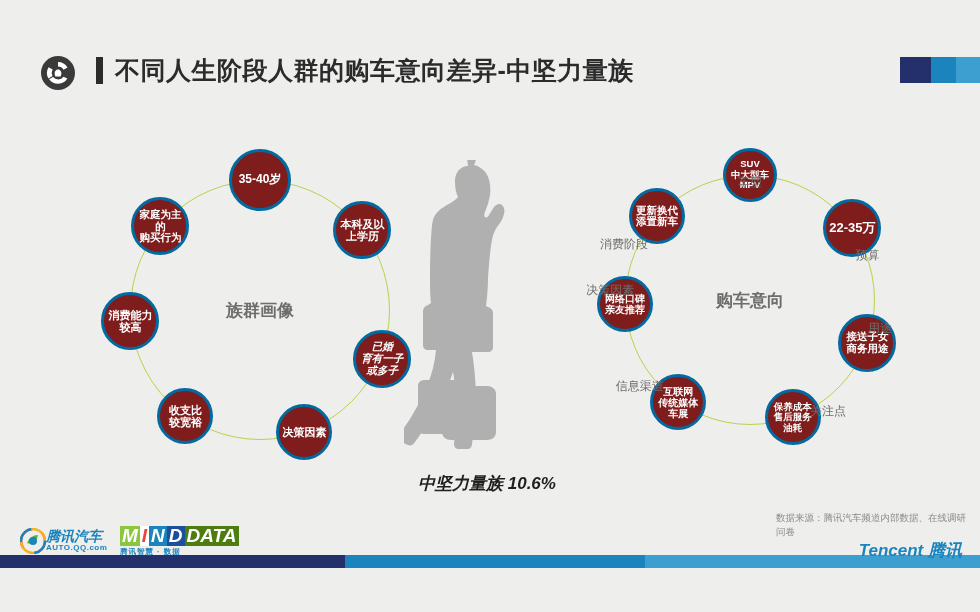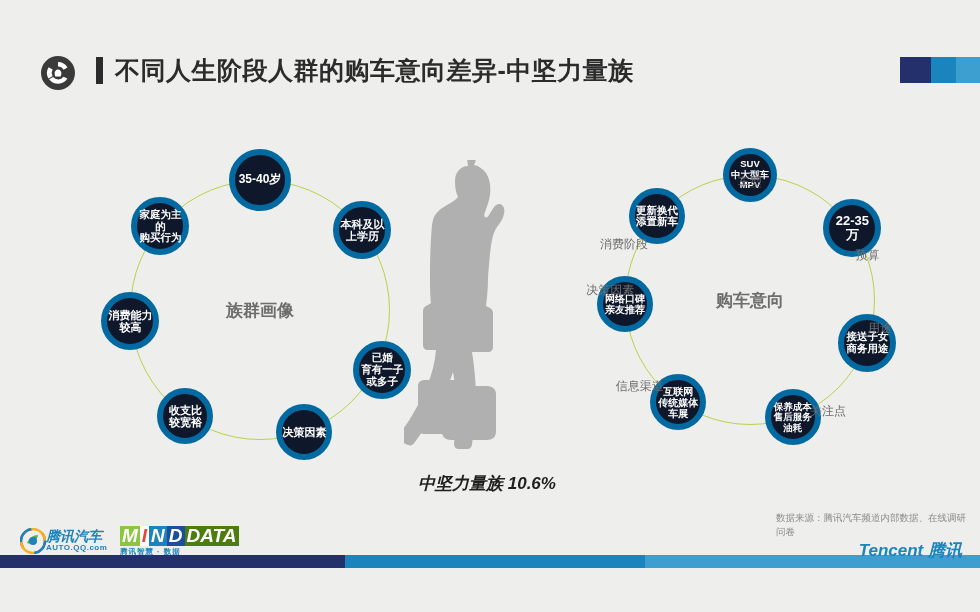--- a/index.html
+++ b/index.html
@@ -61,29 +61,29 @@
     position: absolute;
     font-size: 17px;
     font-weight: bold;
     color: #6d6d6d;
     white-space: nowrap;
     transform: translate(-50%, -50%);
   }
   .node {
     position: absolute;
     border-radius: 50%;
-    background: #0f172a;
+    background: #7f1d1d;
     color: #ffffff;
     display: flex;
     align-items: center;
     justify-content: center;
     text-align: center;
     font-weight: bold;
     box-sizing: border-box;
-    border: 6px solid #0369a1;
+    border: 3px solid #0369a1;
     box-shadow: 0 0 0 0px rgba(0,0,0,0);
     transform: translate(-50%, -50%);
     line-height: 1.12;
   }
   .node span { display: block; }
   .outer-label {
     position: absolute;
     font-size: 12px;
     color: #6d6d6d;
     white-space: nowrap;
@@ -187,21 +187,21 @@
         <div>
           <span>35-40岁</span>
         </div>
       </div>
       <div class="node" style="left: 232.441px; top: 49.964px; width: 58px; height: 58px; font-size: 11px;">
         <div>
           <span>本科及以</span>
           <span>上学历</span>
         </div>
       </div>
-      <div class="node" style="left: 252.16px; top: 190px; width: 58px; height: 58px; font-size: 10.5px;">
+      <div class="node" style="left: 252.16px; top: 179px; width: 58px; height: 58px; font-size: 10.5px; font-style: italic;">
         <div>
           <span>已婚</span>
           <span>育有一子</span>
           <span>或多子</span>
         </div>
       </div>
       <div class="node" style="left: 174.463px; top: 252.16px; width: 56px; height: 56px; font-size: 11px;">
         <div>
           <span>决策因素</span>
         </div>

